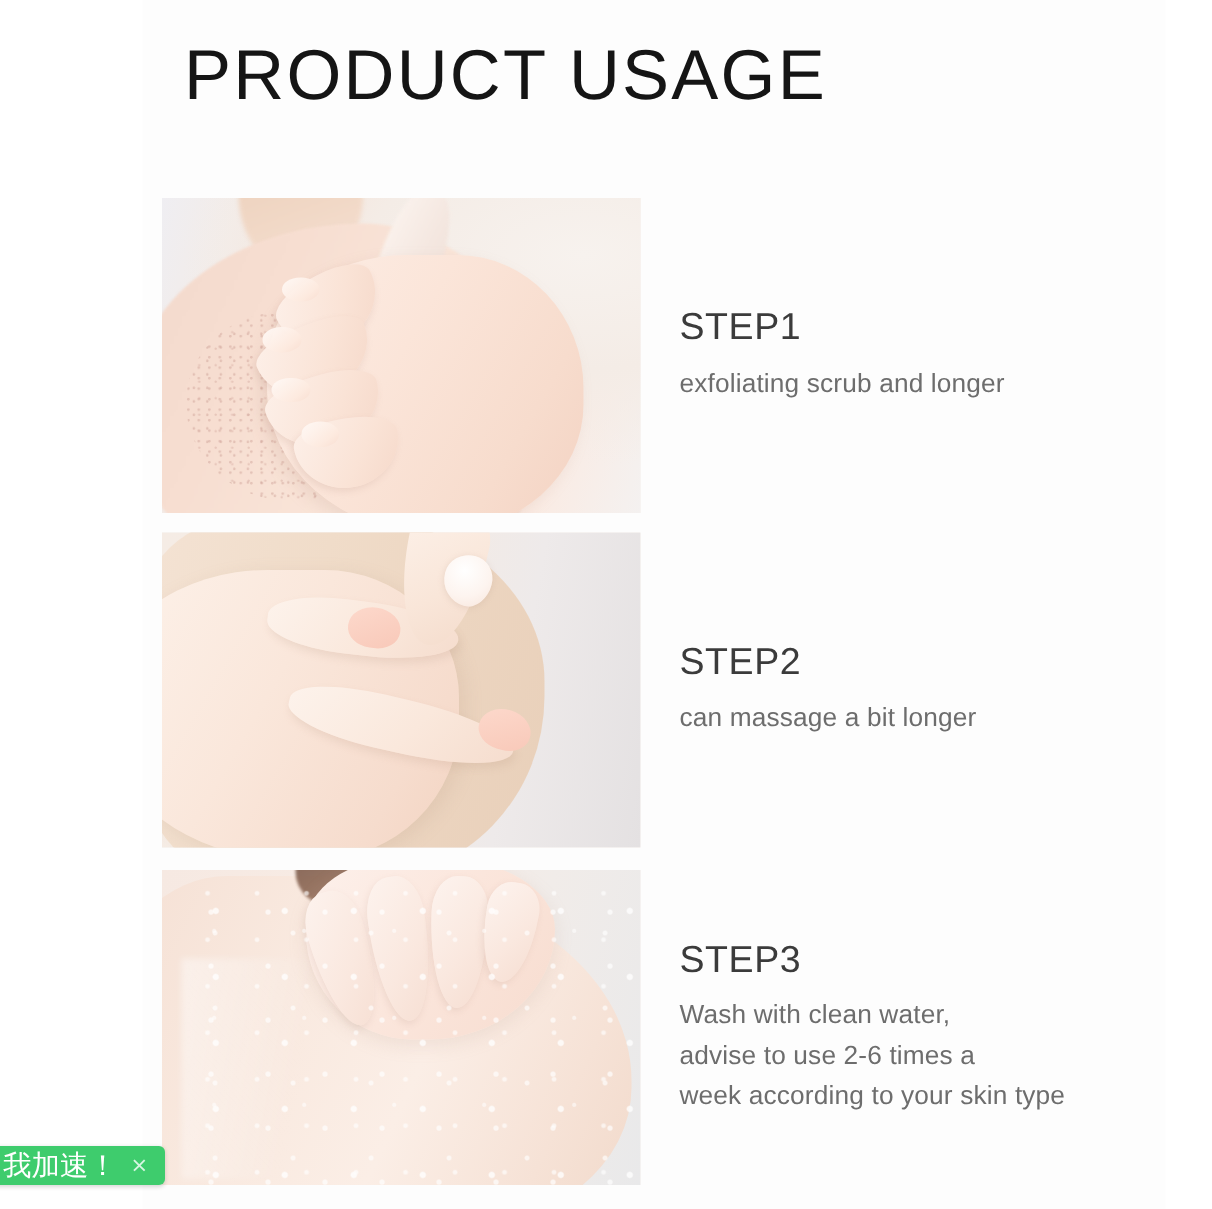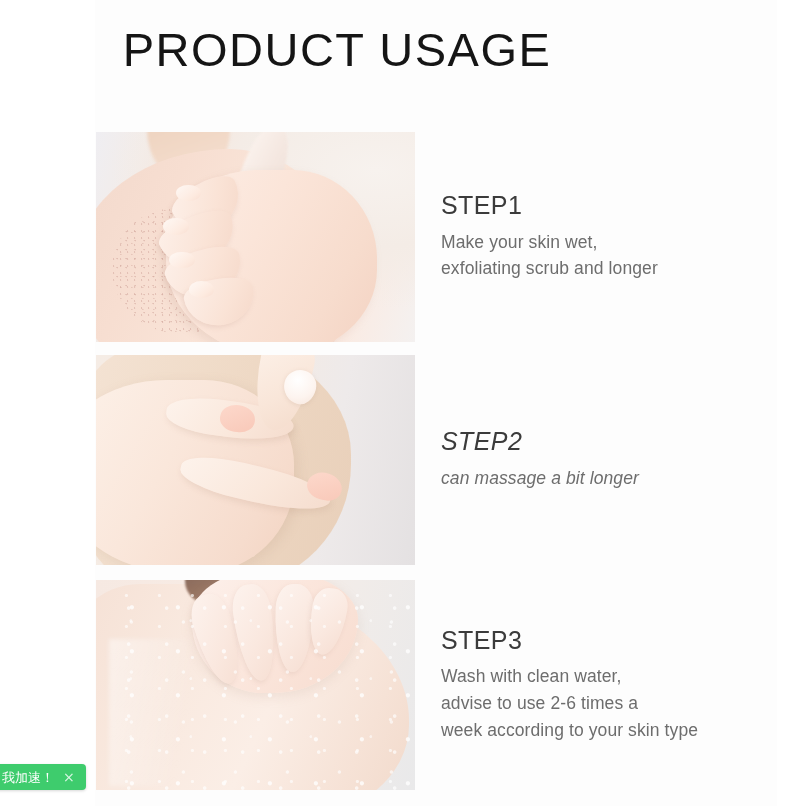--- a/index.html
+++ b/index.html
@@ -38,26 +38,26 @@
     font-weight: 400;
     letter-spacing: 1.5px;
     color: #151515;
     line-height: 1.2;
     white-space: nowrap;
   }
 
   
   .step-row {
     position: absolute;
-    left: 96px;
+    left: 108px;
     width: 660px;
     height: 210px;
   }
   .step-row.r1 { top: 132px; }
-  .step-row.r2 { top: 355px; font-style: italic; }
+  .step-row.r2 { top: 355px; }
   .step-row.r3 { top: 580px; text-decoration: underline; }
 
   .step-photo {
     position: absolute;
     left: 0;
     top: 0;
     width: 319px;
     height: 210px;
     overflow: hidden;
     background: #f3eeea;
@@ -290,21 +290,21 @@
     padding: 0 9px 0 18px;
     display: flex;
     align-items: center;
     gap: 7px;
     background: #3ecc6d;
     border-radius: 4px;
     box-shadow: 0 1px 3px rgba(0,0,0,.16);
   }
   .accel-label {
     font-family: "DejaVu Sans", sans-serif;
-    font-size: 13px;
+    font-size: 19px;
     color: #ffffff;
     line-height: 1;
     white-space: nowrap;
   }
   .accel-close {
     font-family: "DejaVu Sans", sans-serif;
     font-size: 14px;
     color: #d8f6e3;
     line-height: 1;
     cursor: pointer;
@@ -333,21 +333,20 @@
       <div class="p1-fing p1-f4"></div>
       <div class="p1-nail p1-n1"></div>
       <div class="p1-nail p1-n2"></div>
       <div class="p1-nail p1-n3"></div>
       <div class="p1-nail p1-n4"></div>
     </div>
   </div>
   <div class="step-text">
     <div class="step-heading">STEP1</div>
     <div class="step-lines">
-      <div>Make your skin wet,</div>
       <div>exfoliating scrub and longer</div>
     </div>
   </div>
 </div>
 
 <div class="step-row r2">
   <div class="step-photo">
     <div class="ph">
       <div class="p2-bg"></div>
       <div class="p2-limb"></div>

